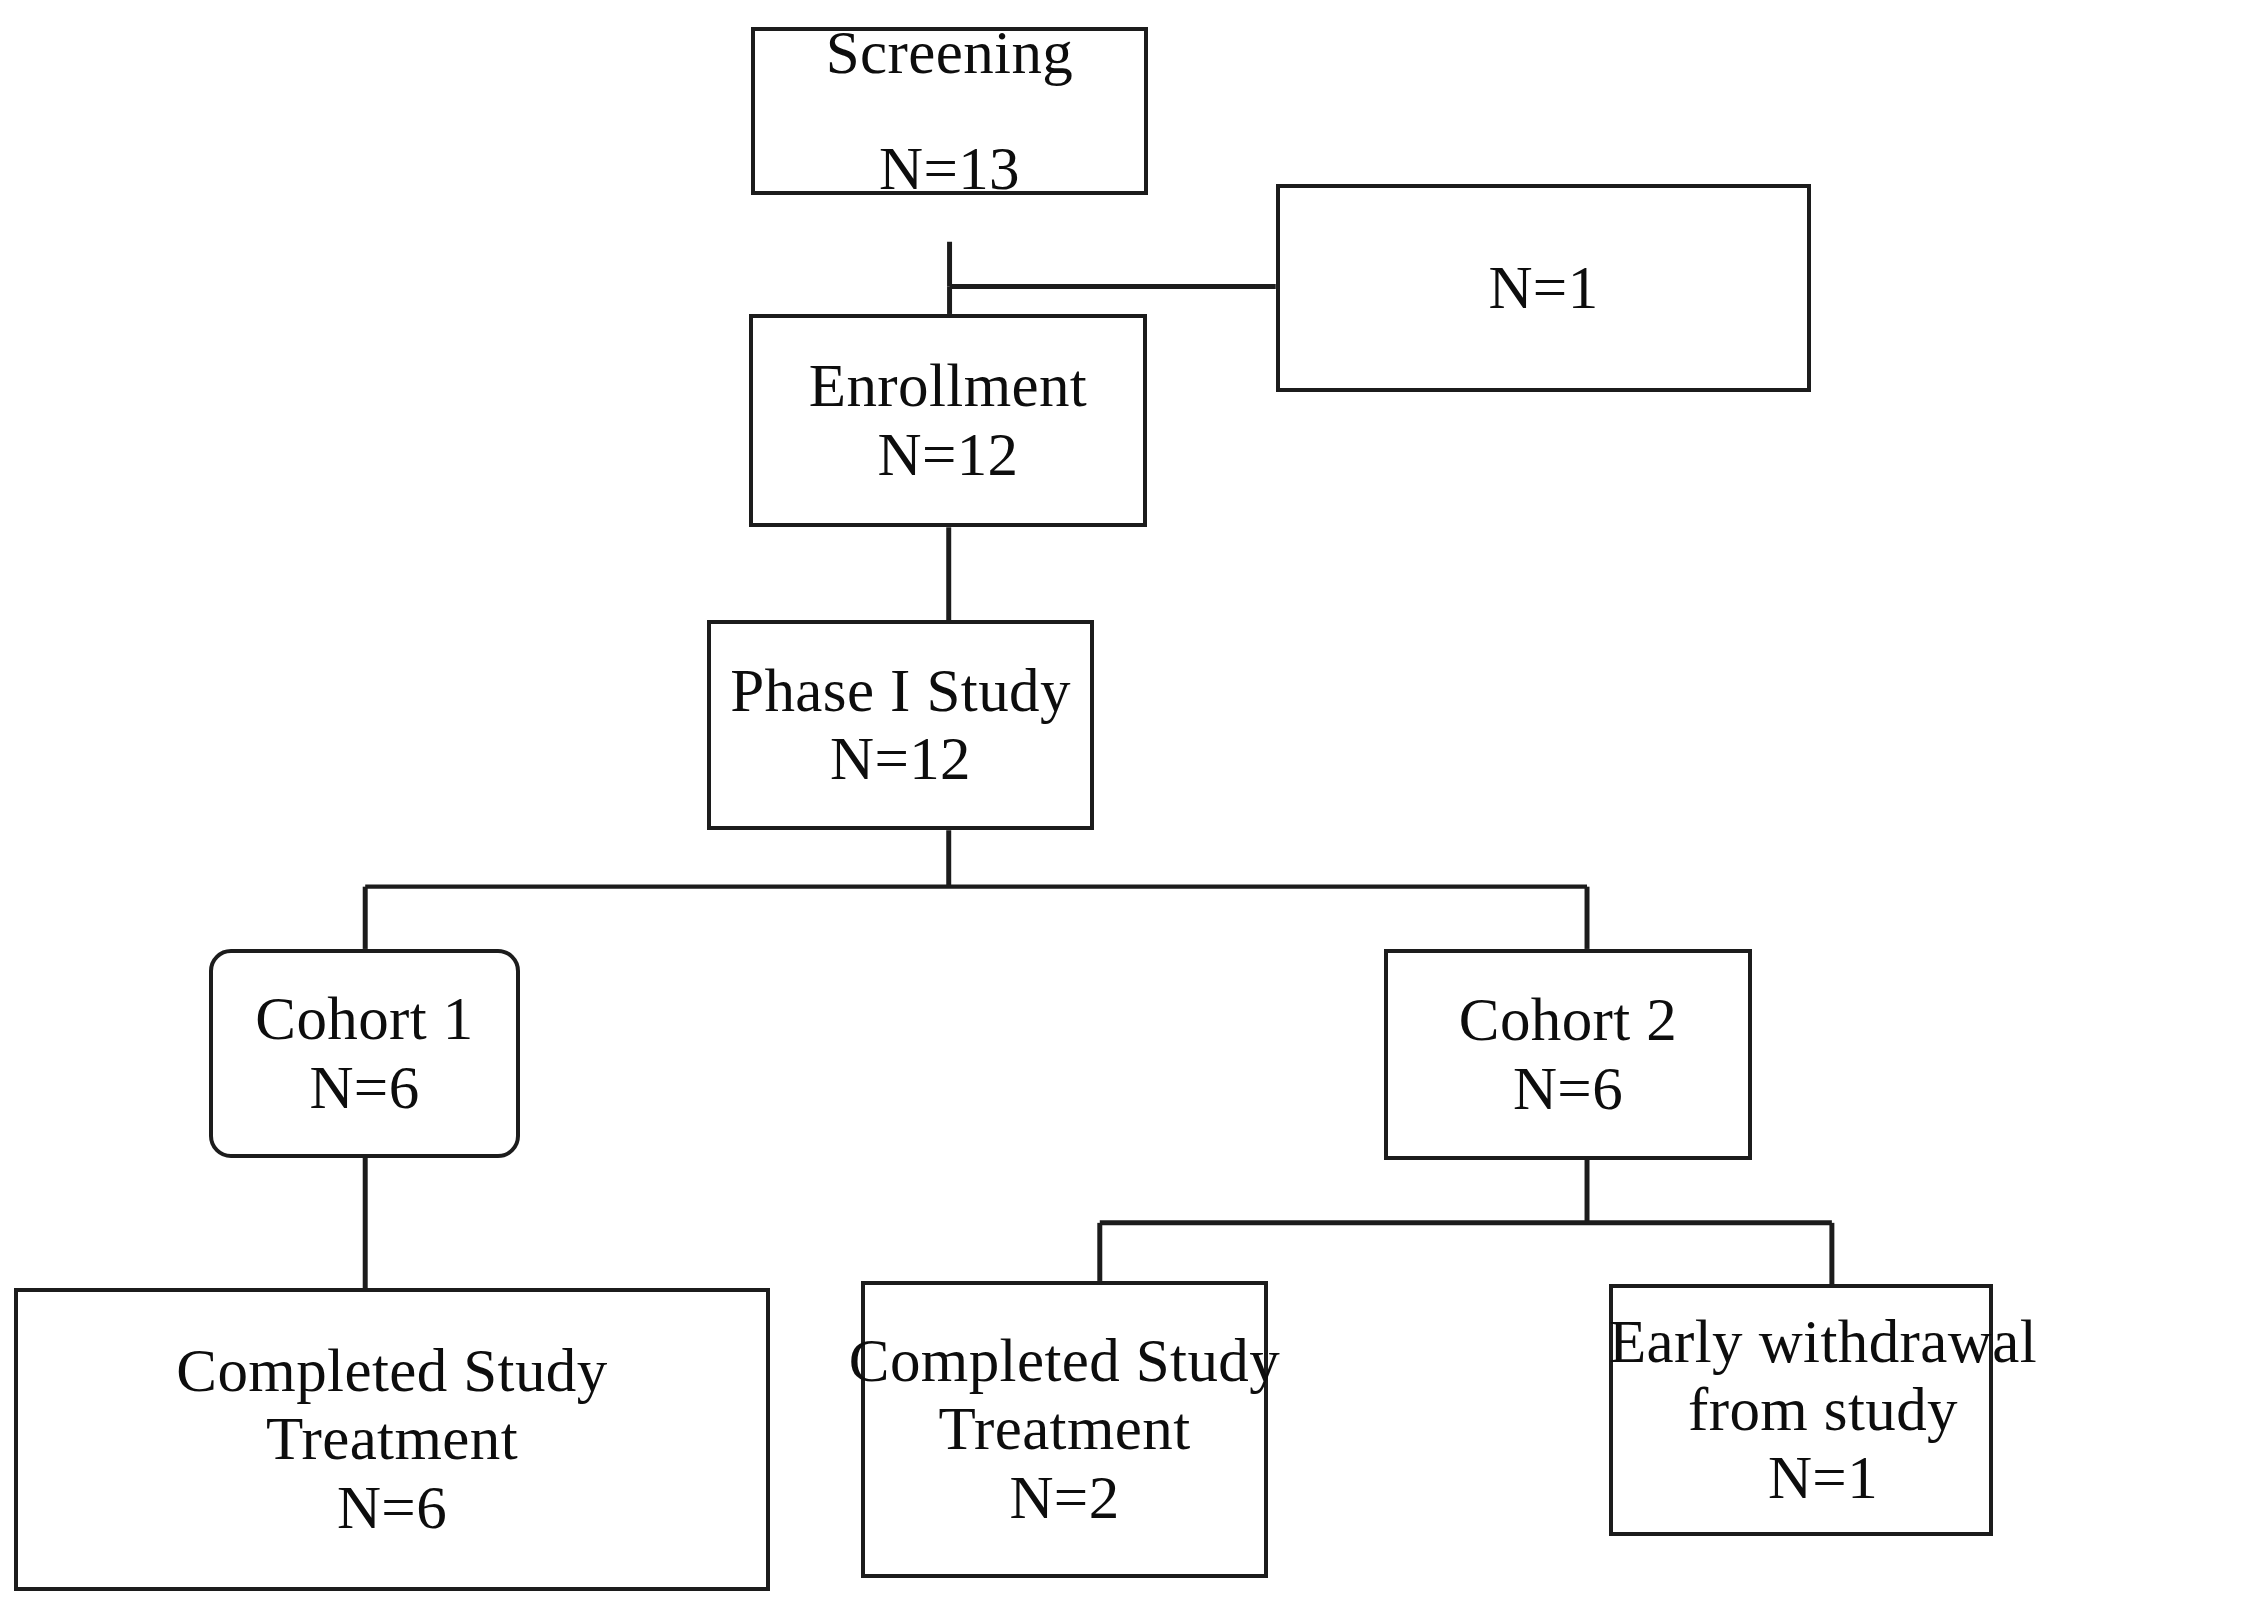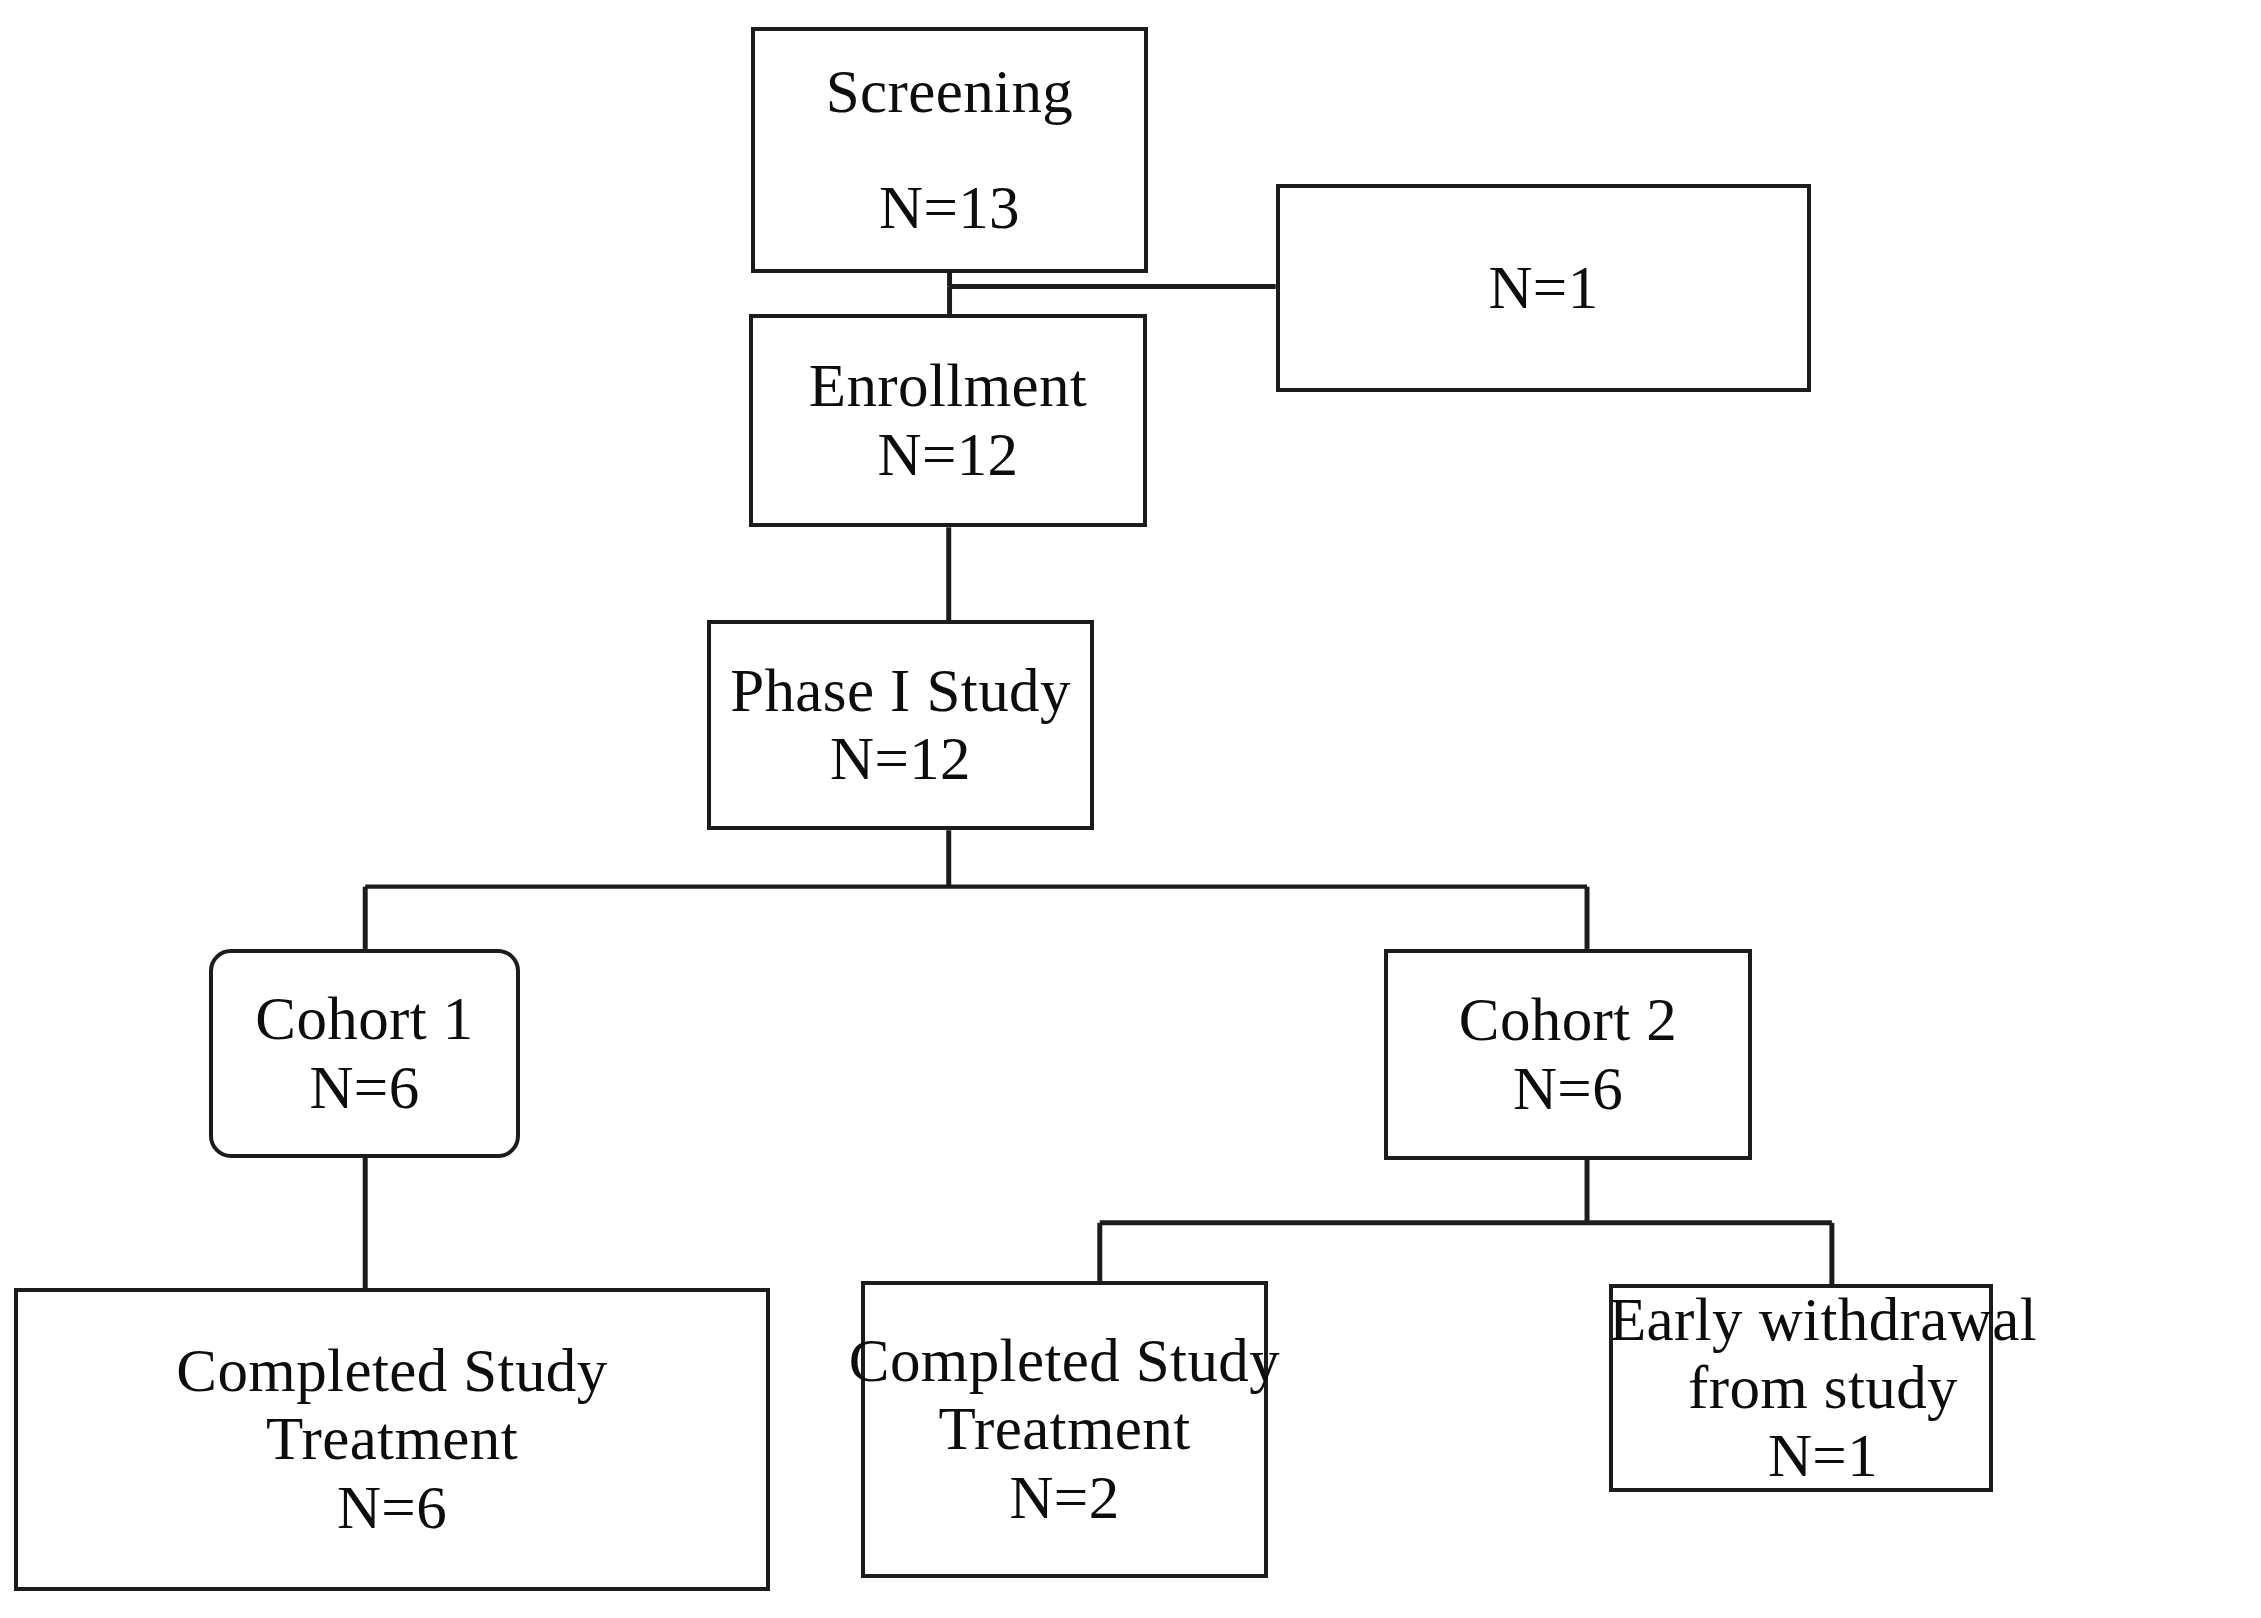--- a/index.html
+++ b/index.html
@@ -77,21 +77,21 @@
       <path d="M 1912 1397 L 1912 1473"></path>
 
       <path d="M 1325 1473 L 2207 1473"></path>
 
       <path d="M 1325 1473 L 1325 1543"></path>
 
       <path d="M 2207 1473 L 2207 1547"></path>
     </g>
   </svg>
 
-  <div class="node-box" style="left:751px; top:27px; width:397px; height:246px;gap:48px;">
+  <div class="node-box" style="left:751px; top:27px; width:397px; height:168px;gap:48px;">
     <span class="node-line">Screening</span>
     <span class="node-count">N=13</span>
   </div>
 
   <div class="node-box" style="left:1276px; top:184px; width:535px; height:208px;">
     <span class="node-count">N=1</span>
   </div>
 
   <div class="node-box" style="left:749px; top:314px; width:398px; height:213px;">
     <span class="node-line">Enrollment</span>
@@ -118,20 +118,20 @@
     <span class="node-line">Treatment</span>
     <span class="node-count">N=6</span>
   </div>
 
   <div class="node-box" style="left:861px; top:1281px; width:407px; height:297px;">
     <span class="node-line">Completed Study</span>
     <span class="node-line">Treatment</span>
     <span class="node-count">N=2</span>
   </div>
 
-  <div class="node-box" style="left:1609px; top:1284px; width:384px; height:208px;padding-left:44px;">
+  <div class="node-box" style="left:1609px; top:1284px; width:384px; height:252px;padding-left:44px;">
     <span class="node-line">Early withdrawal</span>
     <span class="node-line">from study</span>
     <span class="node-count">N=1</span>
   </div>
 
 </div>
 
 
 </body></html>

